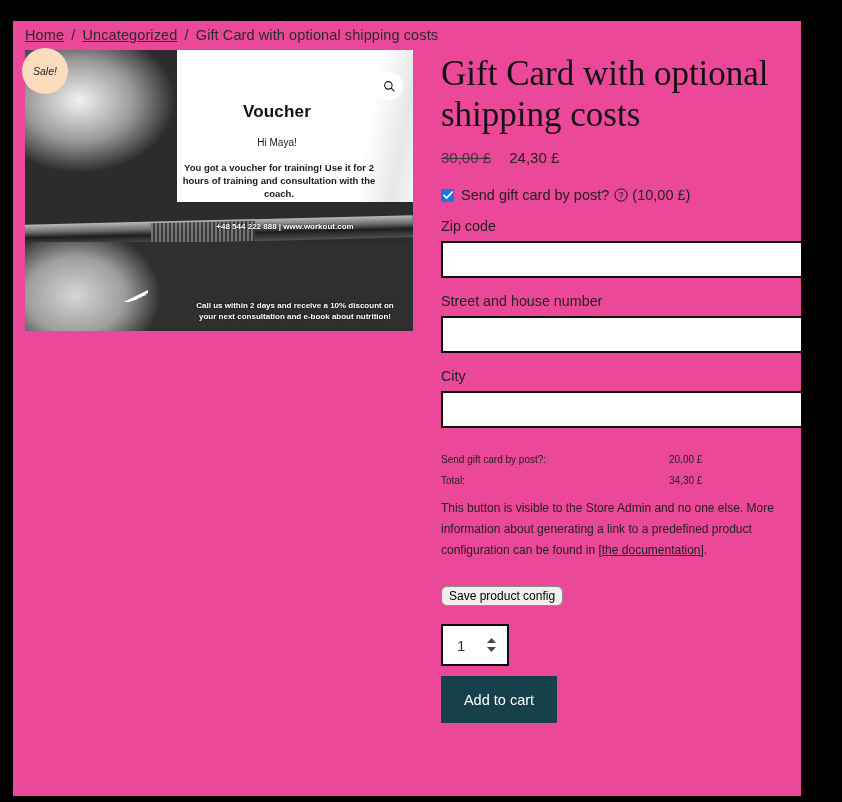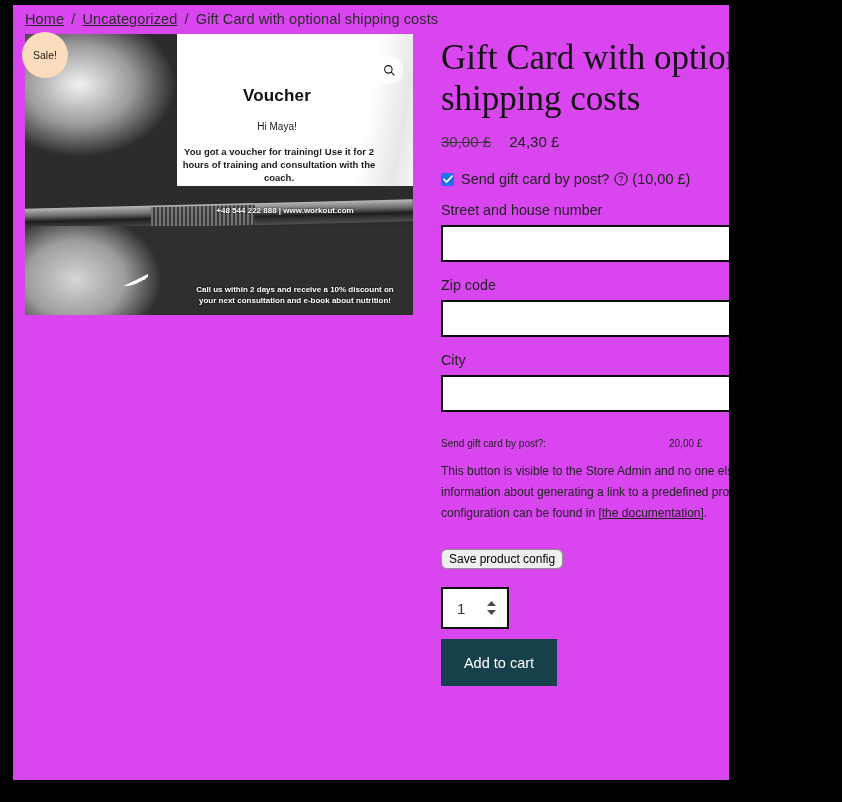--- a/index.html
+++ b/index.html
@@ -4,23 +4,23 @@
 <style>
   * { box-sizing: border-box; }
   html, body {
     margin: 0; padding: 0;
     width: 842px; height: 802px;
     background: #000;
     font-family: "Liberation Sans", sans-serif;
   }
   .page-frame {
     position: absolute;
-    left: 13px; top: 5px;
-    width: 716px; height: 775px;
-    background: #d946ef;
+    left: 13px; top: 21px;
+    width: 788px; height: 775px;
+    background: #ec4899;
     overflow: hidden;
   }
 
   
   .breadcrumb {
     position: absolute;
     left: 12px; top: 6px;
     font-size: 14.5px;
     color: #2b2b2b;
     letter-spacing: 0.1px;
@@ -146,20 +146,21 @@
   .sale-badge {
     position: absolute;
     left: -3px; top: -2px;
     width: 46px; height: 46px;
     border-radius: 50%;
     background: #fbdcbd;
     display: flex; align-items: center; justify-content: center;
     font-size: 10.5px;
     color: #1f1f1f;
     z-index: 5;
+    font-style: italic;
   }
 
   
   .summary {
     position: absolute;
     left: 428px; top: 32px;
     width: 386px;
   }
   .product-title {
     margin: 0;
@@ -359,38 +360,42 @@
         <svg width="14" height="14" viewBox="0 0 16 16">
           <circle cx="8" cy="8" r="7" fill="none" stroke="#111" stroke-width="1.1"></circle>
           <text x="8" y="11.6" font-size="9.5" text-anchor="middle" fill="#111" font-family="Liberation Sans, sans-serif">?</text>
         </svg>
       </span>
       <span>(10,00 £)</span>
     </div>
 
 
     <div class="field">
+      <div class="field-label">Zip code</div>
+      <input class="field-input" type="text" placeholder="" style="">
+    </div>
+
+    <div class="field">
       <div class="field-label">Street and house number</div>
-      <input class="field-input" type="text" placeholder="" style="">
-    </div>
-
-    <div class="field">
-      <div class="field-label">Zip code</div>
       <input class="field-input" type="text" placeholder="" style="">
     </div>
 
     <div class="field">
       <div class="field-label">City</div>
       <input class="field-input" type="text" placeholder="" style="">
     </div>
 
     <div class="totals">
       <div class="totals-row">
         <span class="totals-label">Send gift card by post?:</span>
         <span class="totals-value">20,00 £</span>
+      </div>
+      <div class="totals-row">
+        <span class="totals-label">Total:</span>
+        <span class="totals-value">34,30 £</span>
       </div>
     </div>
 
     <p class="admin-note"><span>This button is visible to the Store Admin and no one else. More information about generating a link to a predefined product configuration can be found in </span><a href="#">[the documentation]</a><span>.</span></p>
 
     <button class="save-config-btn">Save product config</button>
 
     <div class="qty-box">
       <span class="qty-value">1</span>
       <span class="qty-spin">

